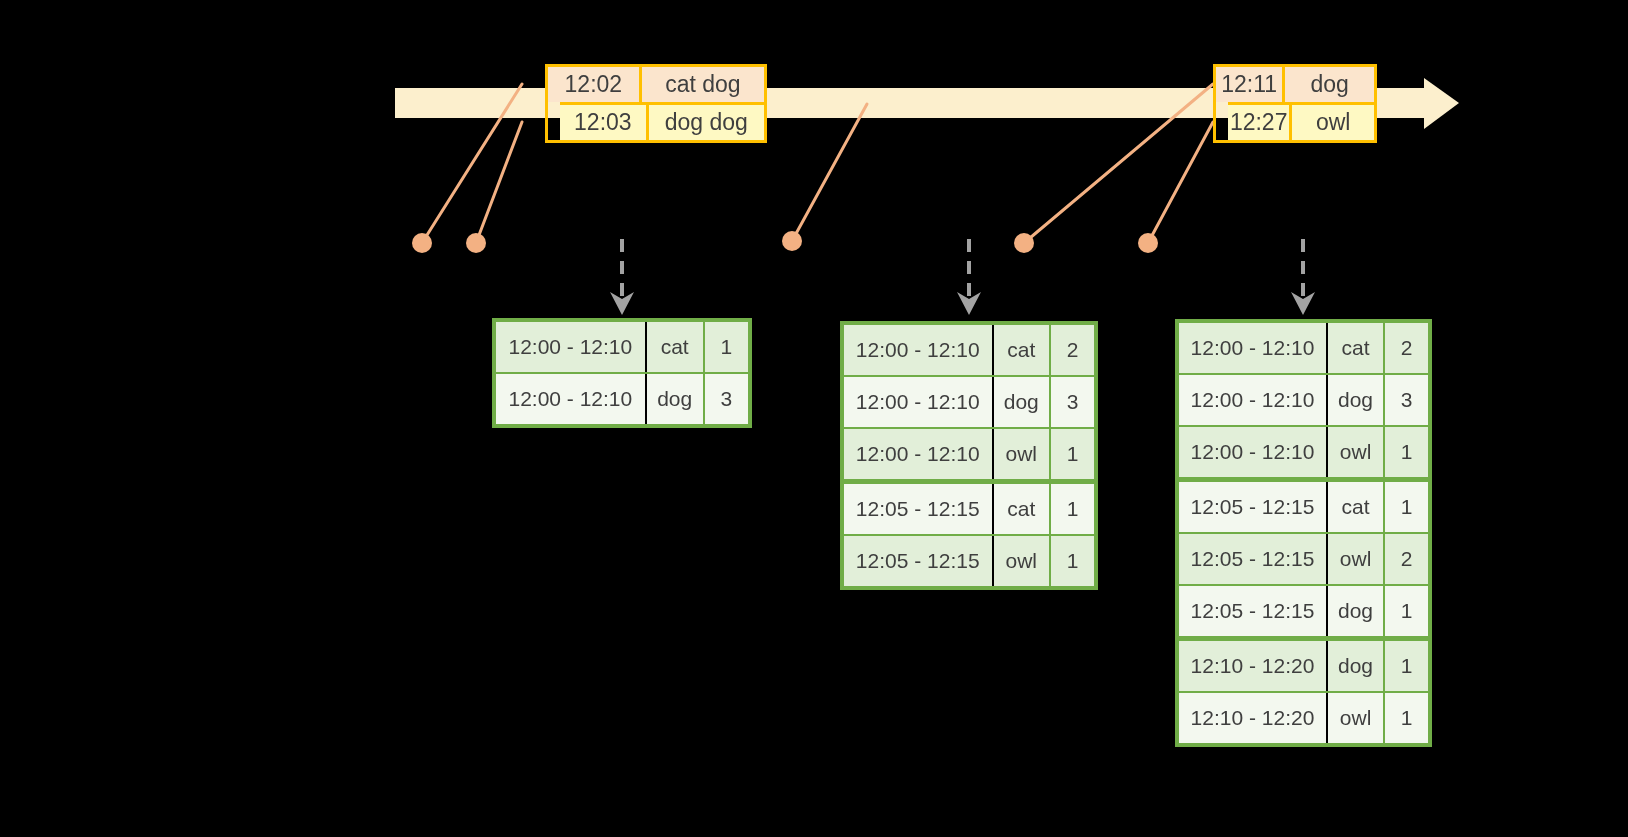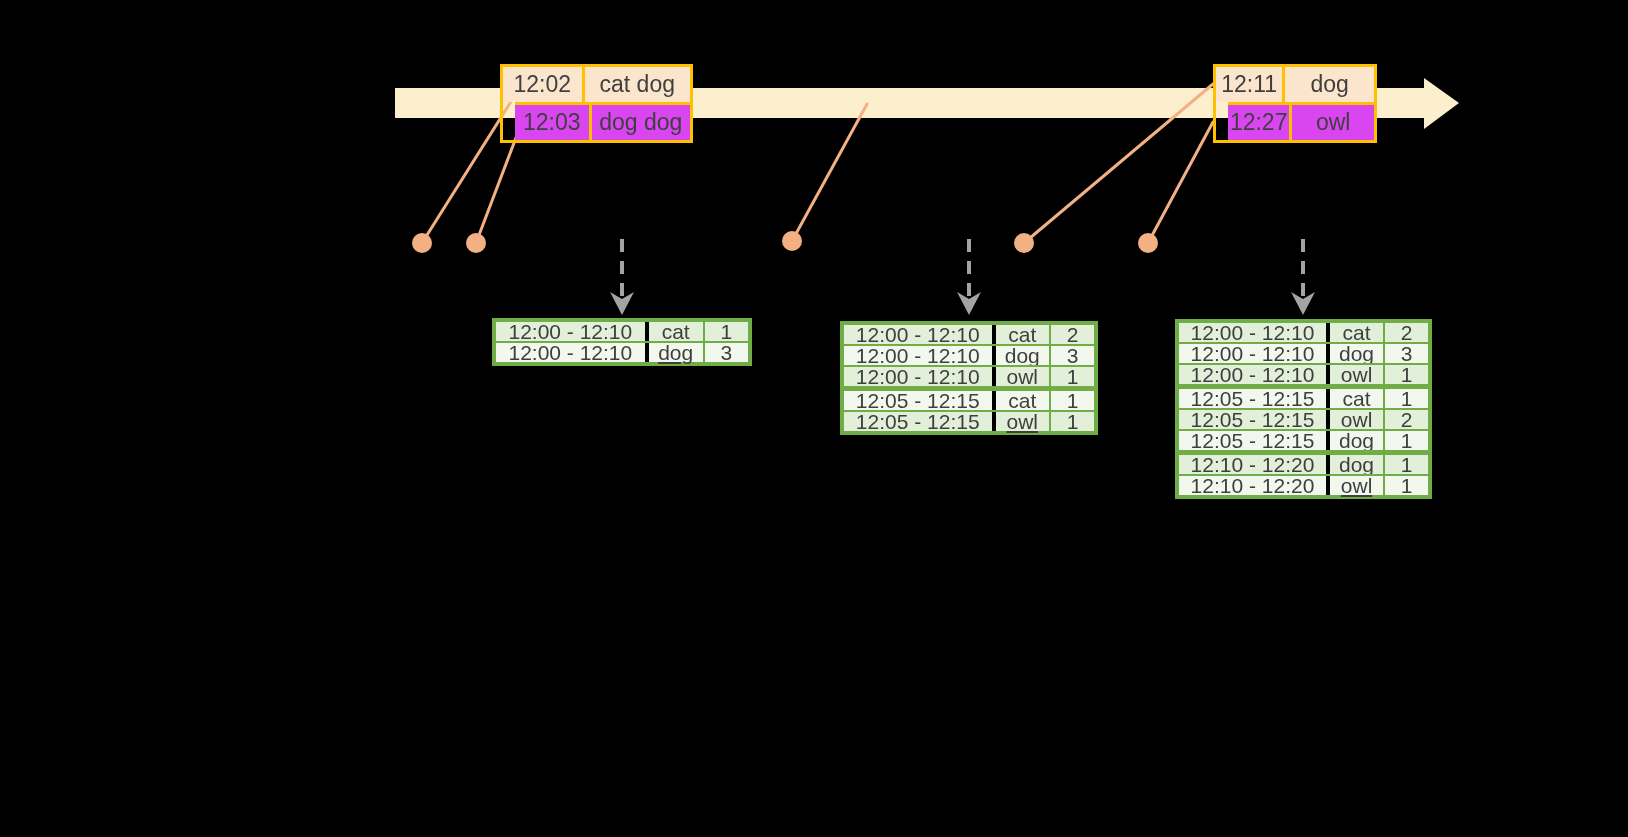--- a/index.html
+++ b/index.html
@@ -13,33 +13,33 @@
   .event-table{
     position:absolute;border:3px solid #FFC000;box-sizing:border-box;
     display:flex;flex-direction:column;font-size:23px;
   }
   .event-table .row{display:flex;height:35px;}
   .event-table .row + .row{border-top:3px solid #FFC000;}
   .event-table .cell{display:flex;align-items:center;justify-content:center;box-sizing:border-box;}
   .event-table .cell.time{width:42%;}
   .event-table .cell.words{width:58%;border-left:3px solid #FFC000;}
   .event-table .shade-a{background:#FBE5CD;}
-  .event-table .shade-b{background:#d946ef;margin-left:12px;}
+  .event-table .shade-b{background:#fef9c3;margin-left:12px;}
 
   
   .result-table{
     position:absolute;border:4px solid #70AD47;box-sizing:border-box;
     display:flex;flex-direction:column;font-size:21px;
   }
-  .result-table .row{display:flex;height:19px;}
+  .result-table .row{display:flex;height:50px;}
   .result-table .row + .row{border-top:2px solid #70AD47;}
   .result-table .row.group-start{border-top-width:5px;}
   .result-table .cell{display:flex;align-items:center;justify-content:center;box-sizing:border-box;}
   .result-table .cell.window{width:59%;}
-  .result-table .cell.word{width:23%;border-left:4px solid #000000;text-decoration:underline;}
+  .result-table .cell.word{width:23%;border-left:2px solid #000000;}
   .result-table .cell.count{width:18%;border-left:2px solid #70AD47;}
   .result-table .shade-a{background:#E2EFD9;}
   .result-table .shade-b{background:#F3F8EF;}
 </style>
 </head>
 <body>
 
 <div class="canvas">
 
   <svg class="layer" width="1628" height="837" viewBox="0 0 1628 837">
@@ -70,21 +70,21 @@
     <g>
       <line x1="969" y1="239" x2="969" y2="296" stroke="#A3A3A3" stroke-width="4" stroke-dasharray="13 9"></line>
       <path d="M 957 292 L 969 315 L 981 292 L 969 299 Z" fill="#A3A3A3"></path>
     </g>
     <g>
       <line x1="1303" y1="239" x2="1303" y2="296" stroke="#A3A3A3" stroke-width="4" stroke-dasharray="13 9"></line>
       <path d="M 1291 292 L 1303 315 L 1315 292 L 1303 299 Z" fill="#A3A3A3"></path>
     </g>
   </svg>
 
-  <div class="event-table" style="left:500px;top:64px;width:193px">
+  <div class="event-table" style="left:545px;top:64px;width:222px">
 
   <div class="row shade-a">
         <span class="cell time">12:02</span>
         <span class="cell words">cat dog</span>
       </div>
       <div class="row shade-b">
         <span class="cell time">12:03</span>
         <span class="cell words">dog dog</span>
       </div>
     </div>

